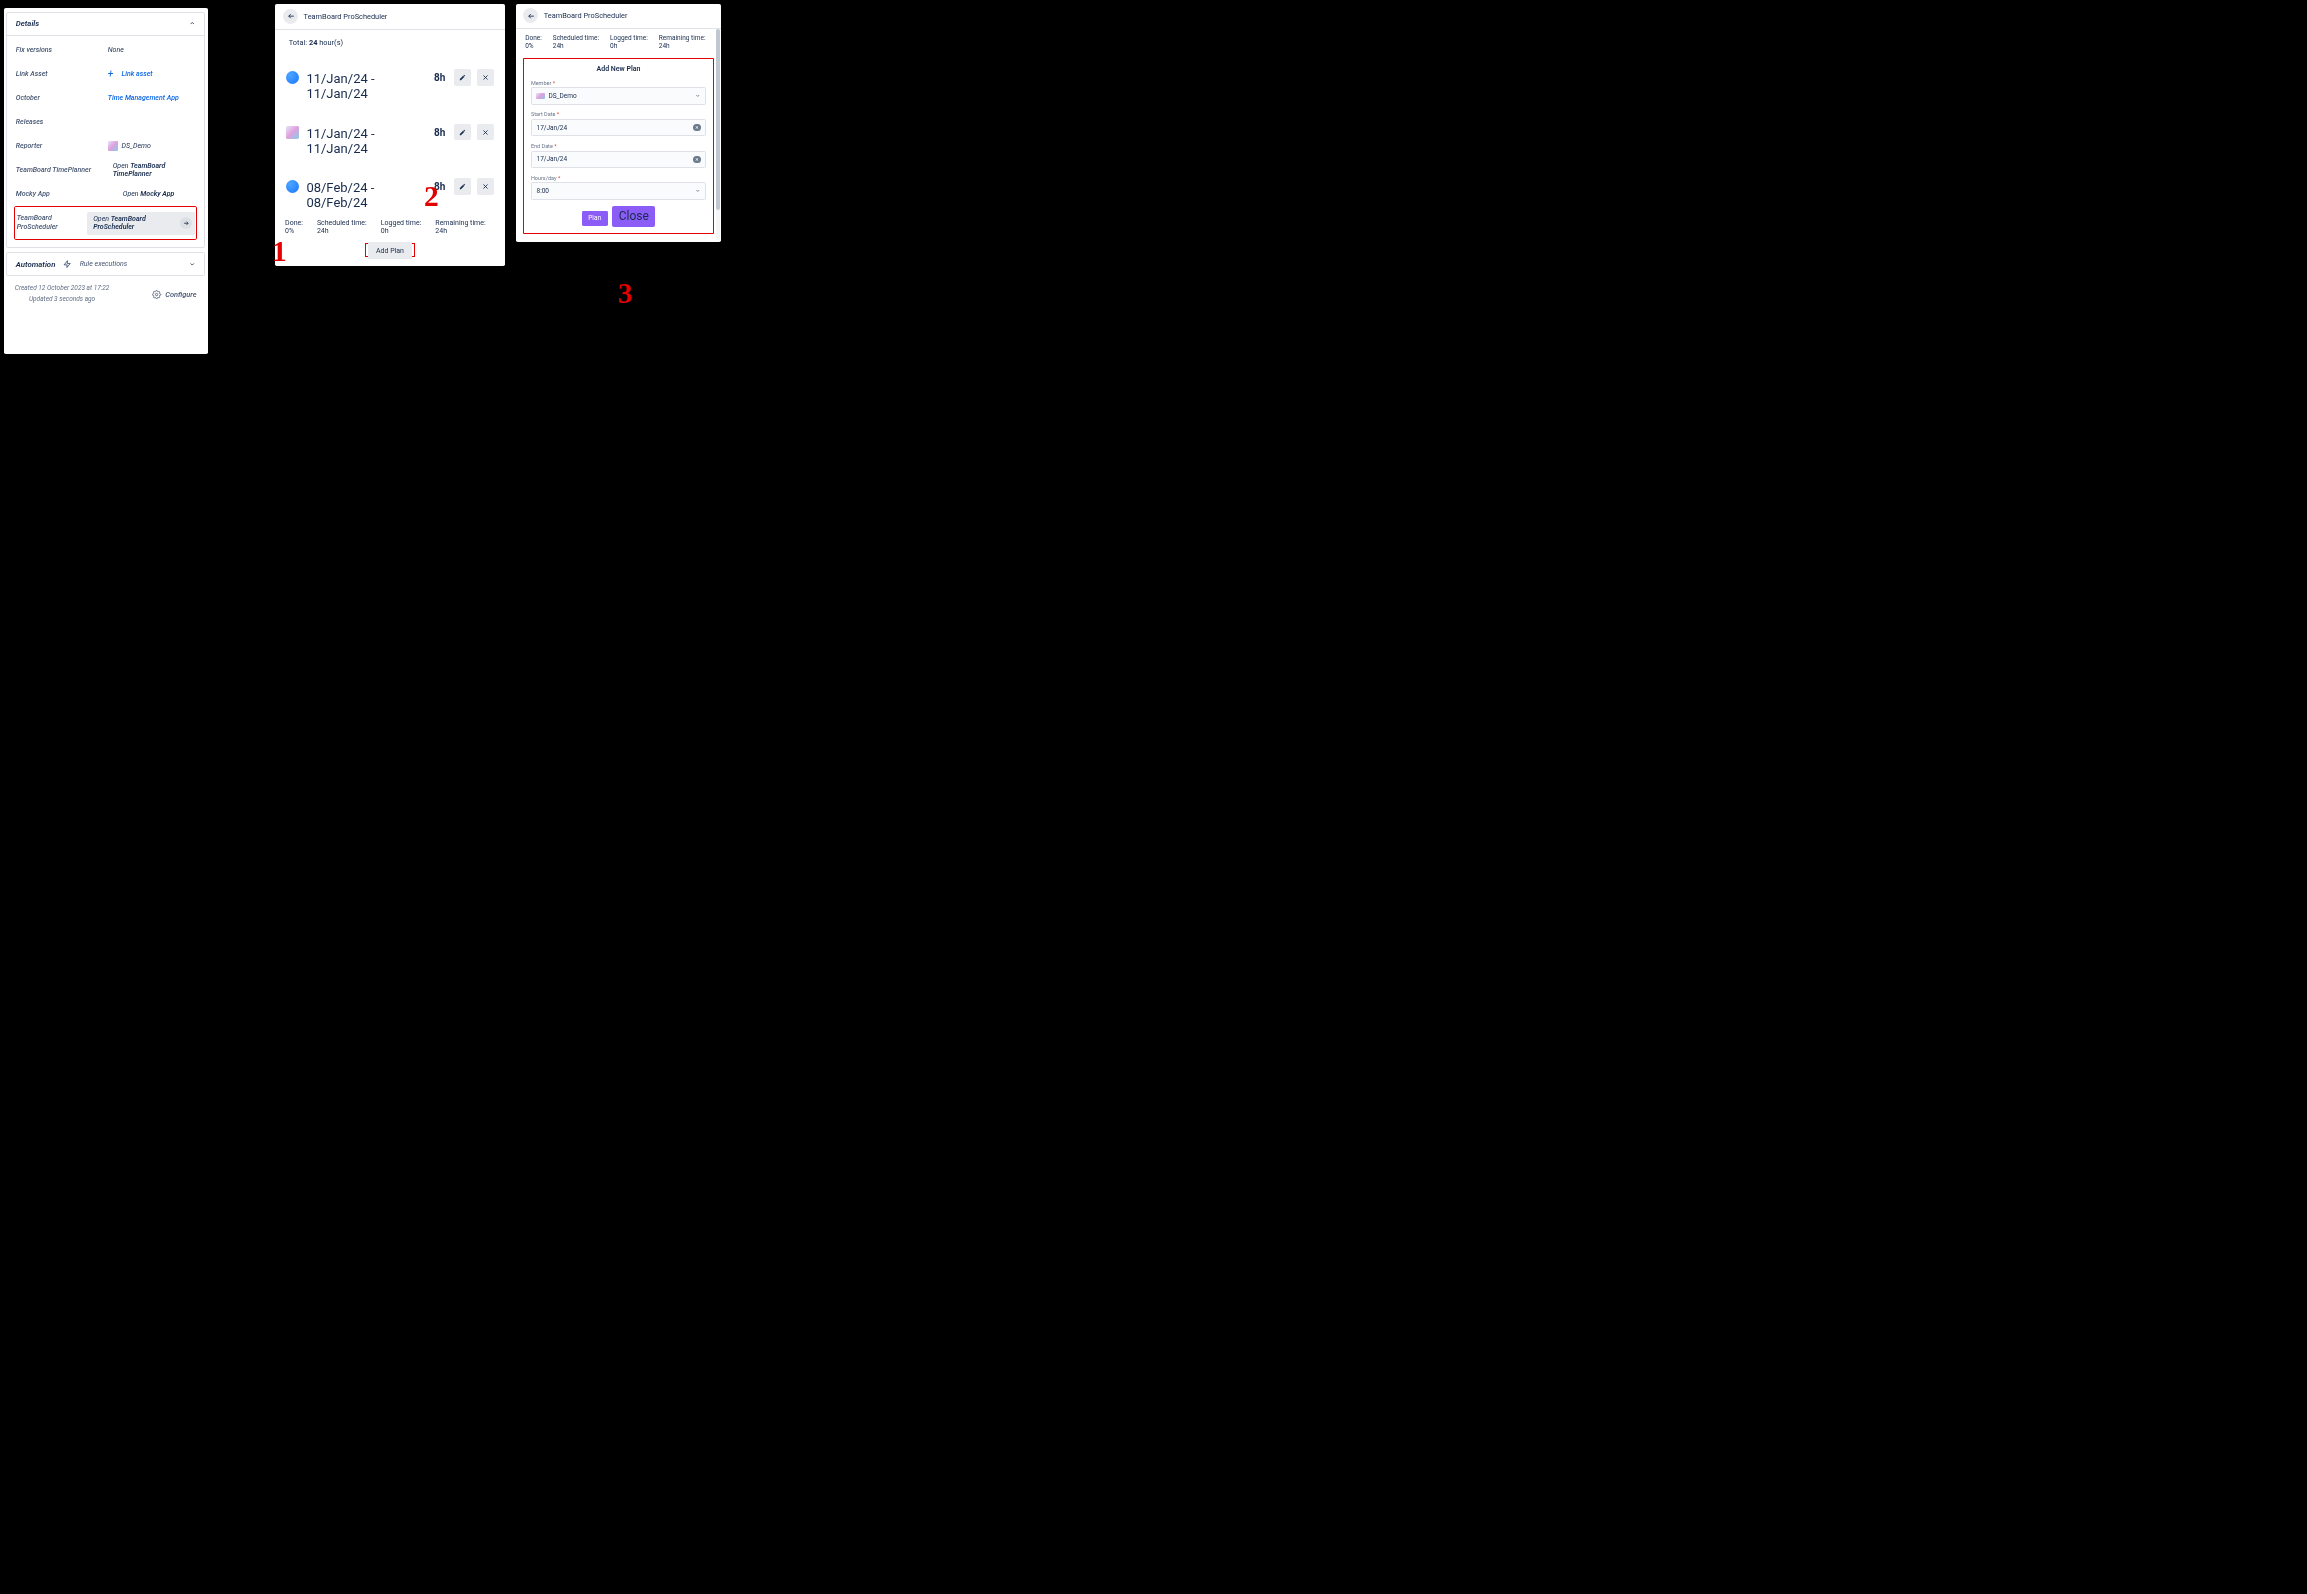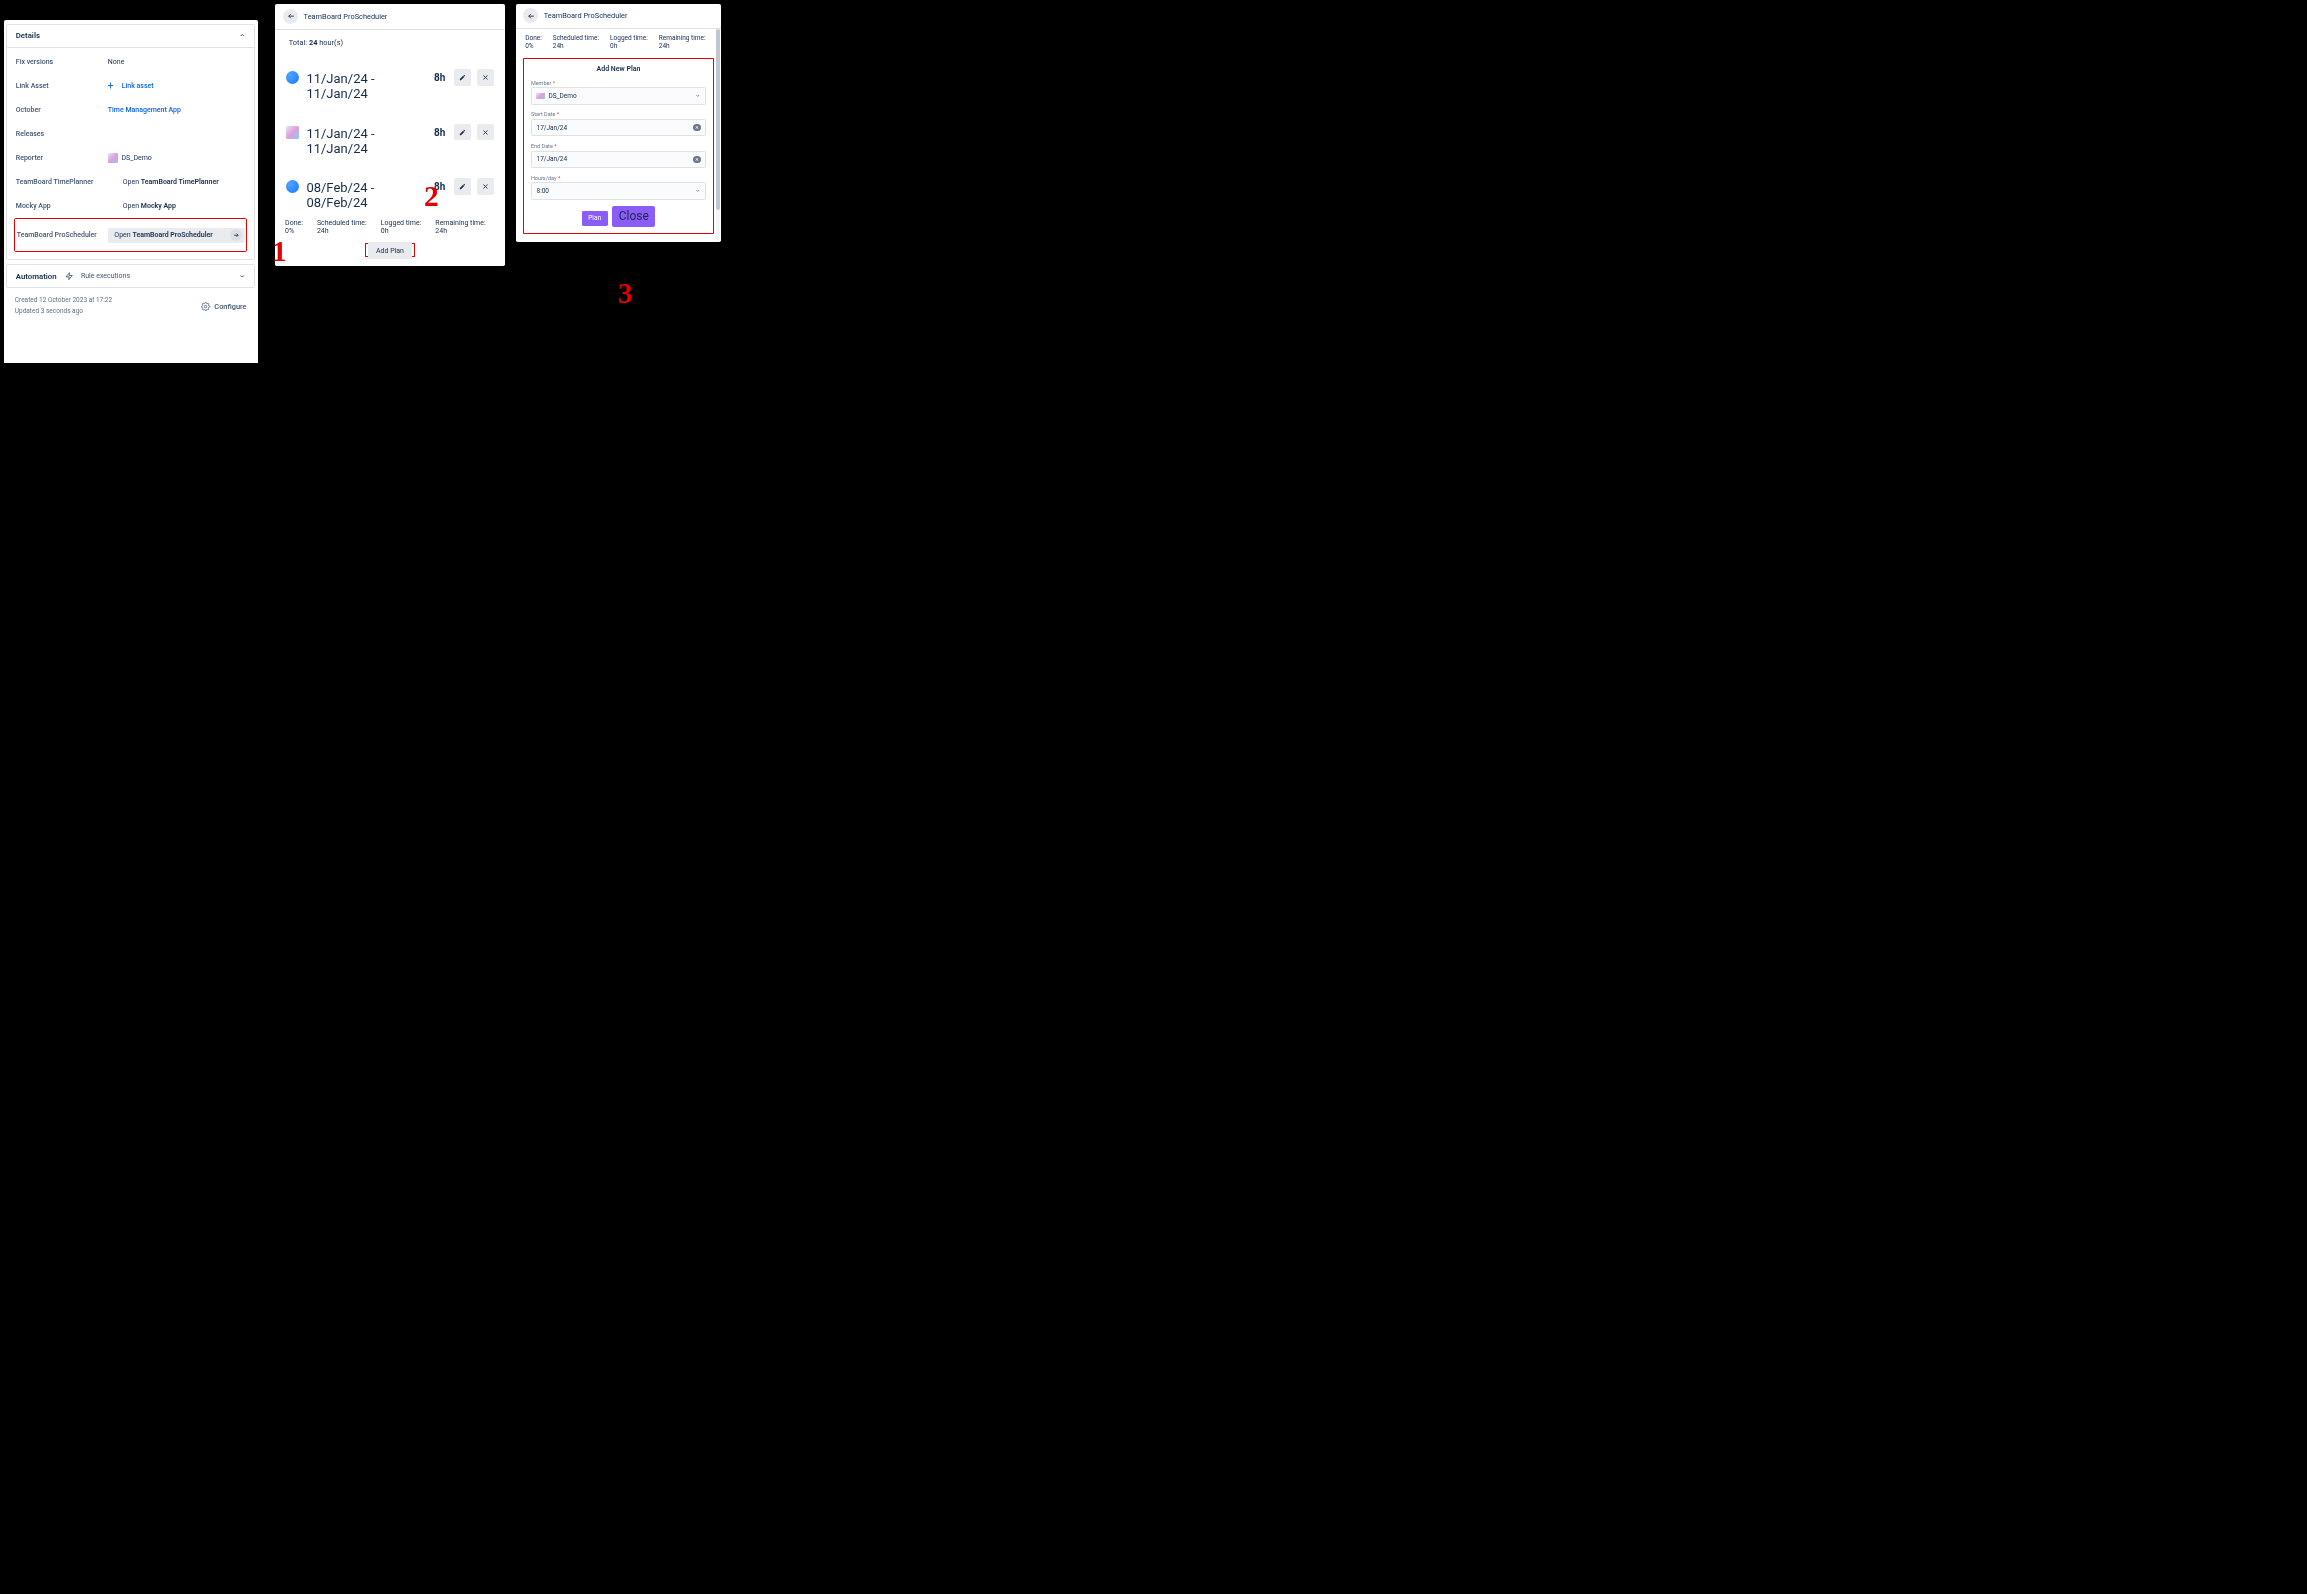--- a/index.html
+++ b/index.html
@@ -7,21 +7,21 @@
     background: #000;
     font-family: -apple-system, BlinkMacSystemFont, "Segoe UI", Roboto, sans-serif;
     width: 725px;
     height: 363px;
     position: relative;
     color: #172b4d;
   }
   .panel { position: absolute; background: #fff; border-radius: 1.8px; }
   
   
-  .p1 { left: 3.7px; top: 20px; width: 254px; height: 346px; padding: 3.7px 2.8px; }
+  .p1 { left: 3.7px; top: 8px; width: 204px; height: 346px; padding: 3.7px 2.8px; font-style: italic; }
   .p1-card { border: 0.5px solid #dfe1e6; border-radius: 1.8px; margin-bottom: 4.6px; }
   .p1-header { display: flex; justify-content: space-between; align-items: center; padding: 6.5px 8.3px; border-bottom: 0.5px solid #dfe1e6; }
   .p1-header h2 { font-size: 7.8px; font-weight: 600; color: #172b4d; }
   .chev-up { width: 6.5px; height: 6.5px; }
   .p1-body { padding: 2.8px 8.3px 6.5px 8.3px; }
   .p1-row { display: flex; align-items: center; min-height: 24px; }
   .p1-label { width: 92px; font-size: 7px; font-weight: 500; color: #44546f; }
   .p1-value { font-size: 7px; color: #172b4d; display:flex; align-items:center; gap:3.7px; }
   .link-blue { color: #0c66e4; font-weight: 500; }
   .plus-icon { color: #0c66e4; font-size: 10px; font-weight:400; margin-right: 4.6px; line-height:1; }
@@ -30,21 +30,21 @@
   .open-row b { font-weight: 600; }
   .highlight-box { border: 1.4px solid #e20000; border-radius: 1.8px; padding: 1.8px; margin: 0 -1.8px; }
   .pill-open { background: #e9ebee; padding: 3.7px 6.5px; border-radius: 1.8px; display:flex; align-items:center; gap:1.8px; width: 138px; position:relative;}
   .pill-open .arrow-circle { position:absolute; right:2.8px; width:12px; height:12px; border-radius:50%; background:#dcdfe4; display:flex; align-items:center; justify-content:center; }
   .auto-card { display:flex; align-items:center; padding: 6.5px 8.3px; gap:8px;}
   .auto-title { font-size:7.8px; font-weight:600;}
   .bolt { width:8.3px; height:8.3px; }
   .rule-ex { color:#44546f; font-size:7px; flex:1; }
   .chev-down { width:6.5px; height:6.5px; }
   .meta { padding: 1.8px 8.3px; display:flex; justify-content:space-between; align-items:center; }
-  .meta-left { color:#626f86; font-size:6.5px; line-height:1.8; }
+  .meta-left { color:#626f86; font-size:6.5px; line-height:1.8;text-align:center; }
   .config { display:flex; align-items:center; gap:3.7px; color:#44546f; font-size:7.4px; font-weight:500;}
   .gear { width:9.2px; height:9.2px; }
 
   
   .p2 { left: 275px; top: 3.7px; width: 230px; padding: 0; }
   .p2-header { display:flex; align-items:center; gap:5.5px; padding: 5.5px 8.3px; border-bottom: 0.5px solid #dfe1e6; }
   .back-btn { width:14.8px; height:14.8px; border-radius:50%; background:#e9ebee; display:flex; align-items:center; justify-content:center; }
   .p2-title { font-size:7.4px; font-weight:400; color:#172b4d; }
   .p2-body { padding: 4.6px 9.2px 8.3px 9.2px; }
   .total { font-size:7.4px; margin: 2.8px 0 3.7px 4.6px; }

